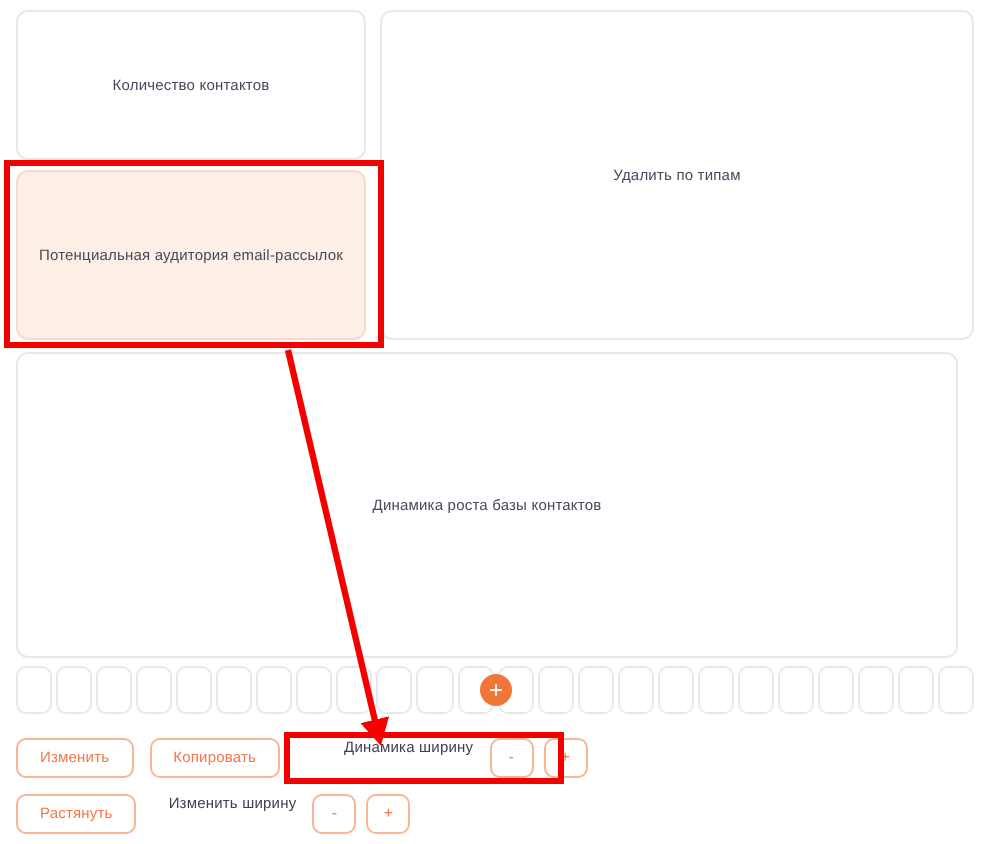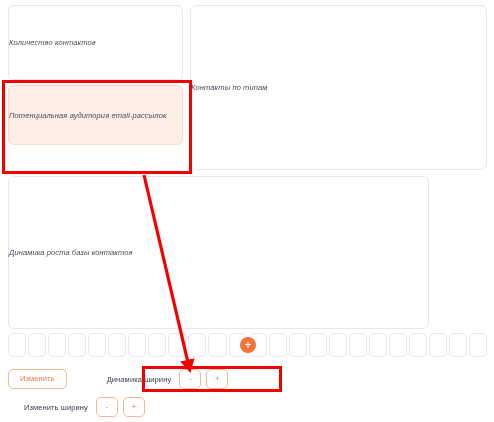--- a/index.html
+++ b/index.html
@@ -25,41 +25,40 @@
 
   
   .panel {
     position: absolute;
     box-sizing: border-box;
     background: #ffffff;
     border: 1px solid #e6e8ef;
     border-radius: 6px;
     display: flex;
     align-items: center;
-    justify-content: flex-start;
-    font-style: italic;
+    justify-content: center;
   }
   .panel-title {
     font-size: 7.5px;
     color: #47495c;
     letter-spacing: .1px;
     text-align: center;
     line-height: 1.2;
     white-space: nowrap;
   }
 
   .panel.selected {
     background: #fdeee6;
     border: 1px solid #f6dccf;
   }
 
   #panel-contacts-count { left: 8px;  top: 5px;   width: 175px; height: 75px; }
-  #panel-email-audience { left: 8px;  top: 85px;  width: 175px; height: 60px; }
+  #panel-email-audience { left: 8px;  top: 85px;  width: 175px; height: 85px; }
   #panel-contacts-types { left: 190px; top: 5px;  width: 297px; height: 165px; }
-  #panel-growth        { left: 8px;  top: 176px; width: 421px; height: 153px; }
+  #panel-growth        { left: 8px;  top: 176px; width: 471px; height: 153px; }
 
   
   .annot-box {
     position: absolute;
     box-sizing: border-box;
     border: 3px solid #f50000;
     background: transparent;
     pointer-events: none;
   }
   #annot-panel-highlight { left: 2px;   top: 80px;  width: 190px; height: 94px; }
@@ -106,21 +105,21 @@
     line-height: 16px;
     text-align: center;
     font-family: "Liberation Sans", sans-serif;
     cursor: pointer;
   }
 
   
   .toolbar-row {
     position: absolute;
     display: flex;
-    align-items: center;
+    align-items: flex-start;
     left: 8px;
   }
   #toolbar-row-1 { top: 369px; height: 20px; }
   #toolbar-row-2 { top: 397px; height: 20px; }
 
   .tb-button {
     box-sizing: border-box;
     height: 20px;
     padding: 0 11px;
     border: 1px solid #f8b596;
@@ -167,21 +166,21 @@
 
   <div class="panel" id="panel-contacts-count">
     <span class="panel-title">Количество контактов</span>
   </div>
 
   <div class="panel selected" id="panel-email-audience">
     <span class="panel-title">Потенциальная аудитория email-рассылок</span>
   </div>
 
   <div class="panel" id="panel-contacts-types">
-    <span class="panel-title">Контакты по типам</span>
+    <span class="panel-title">Удалить по типам</span>
   </div>
 
   <div class="panel" id="panel-growth">
     <span class="panel-title">Динамика роста базы контактов</span>
   </div>
 
   <div id="grid-strip">
       <div class="grid-cell"></div>
       <div class="grid-cell"></div>
       <div class="grid-cell"></div>
@@ -205,31 +204,33 @@
       <div class="grid-cell"></div>
       <div class="grid-cell"></div>
       <div class="grid-cell"></div>
       <div class="grid-cell"></div>
     </div>
   <button id="add-column-button">+</button>
 
   <div class="toolbar-row" id="toolbar-row-1">
     <button class="tb-button">Изменить</button>
     <span class="tb-gap"></span>
+    <button class="tb-button">Копировать</button>
     <span class="tb-gap"></span>
     <span class="tb-gap"></span>
     <span class="tb-gap-lg"></span>
     <span class="tb-label">Динамика ширину</span>
     <span class="tb-gap"></span>
     <button class="stepper">-</button>
     <span class="stepper-gap"></span>
     <button class="stepper">+</button>
   </div>
 
   <div class="toolbar-row" id="toolbar-row-2">
+    <button class="tb-button">Растянуть</button>
     <span class="tb-gap-lg"></span>
     <span class="tb-label">Изменить ширину</span>
     <span class="tb-gap"></span>
     <button class="stepper">-</button>
     <span class="stepper-gap"></span>
     <button class="stepper">+</button>
   </div>
 
   <div class="annot-box" id="annot-panel-highlight"></div>
   <div class="annot-box" id="annot-button-highlight"></div>

